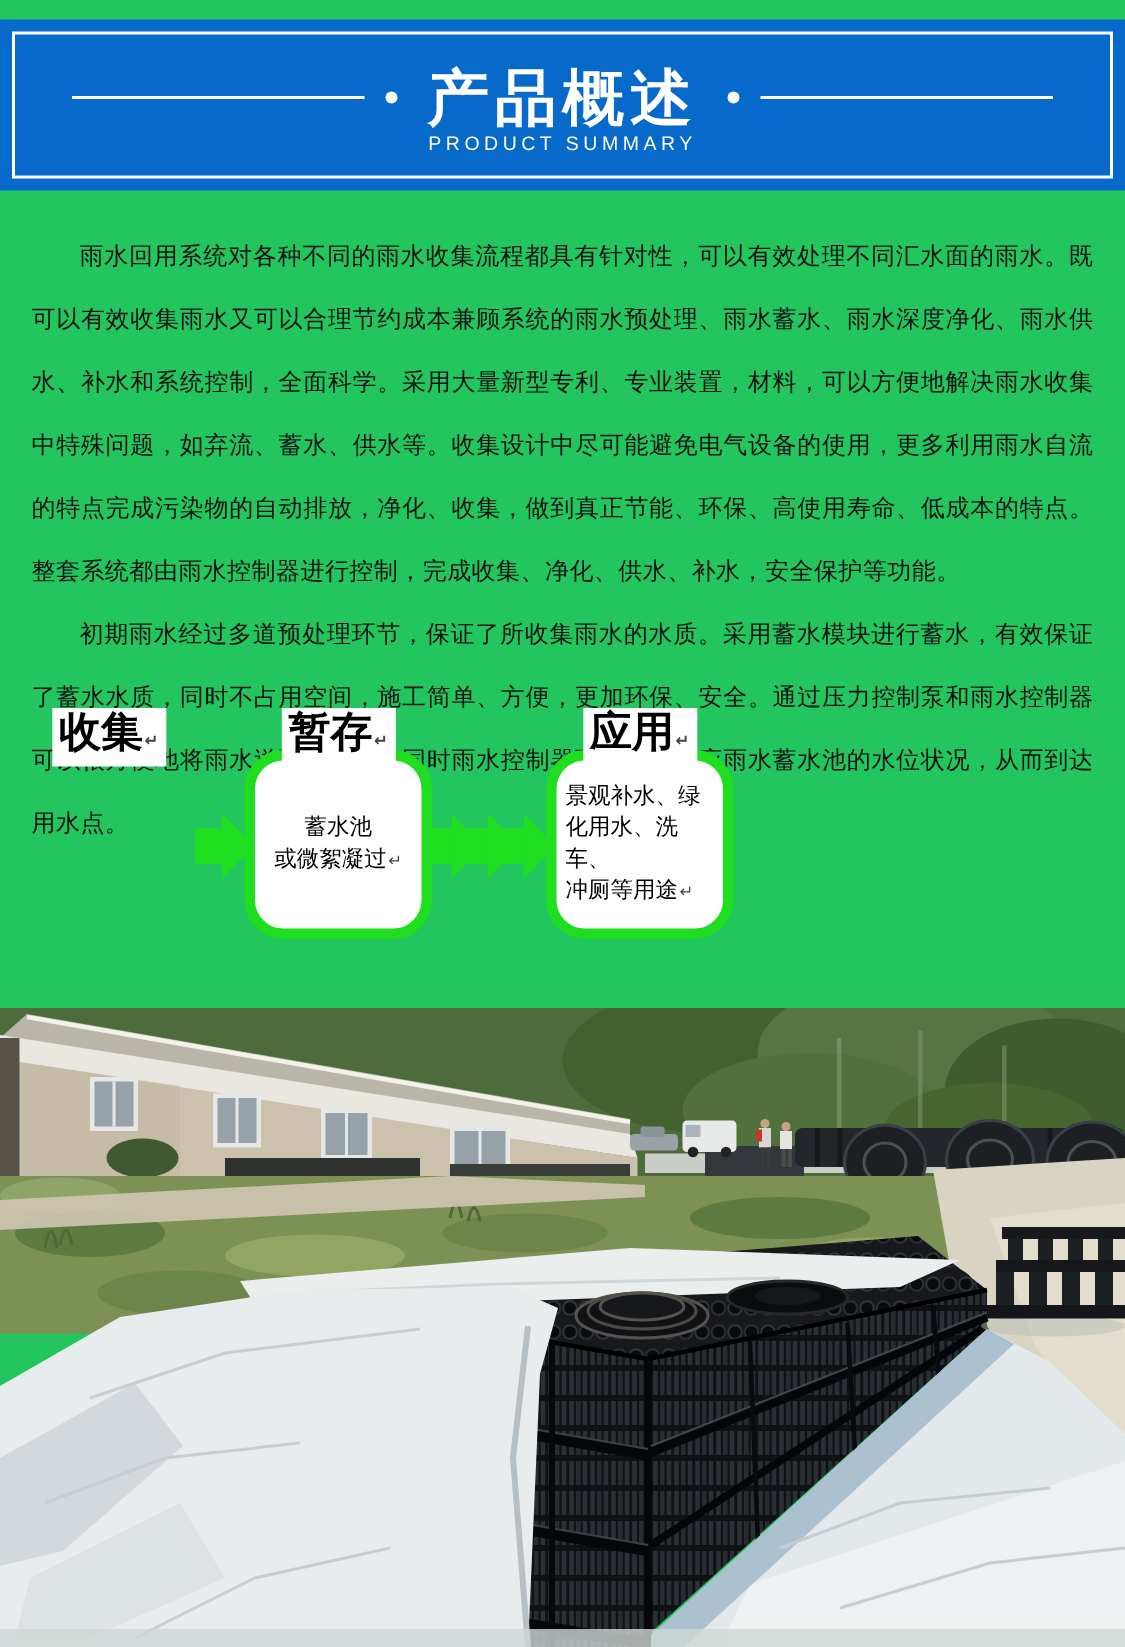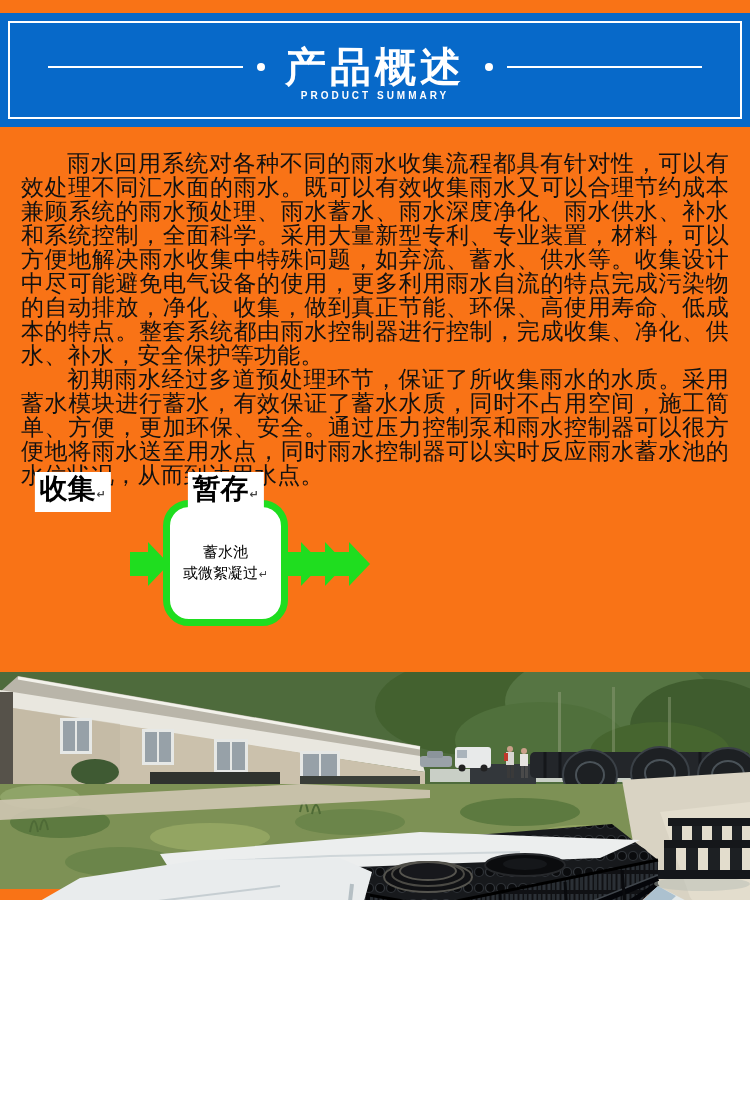--- a/index.html
+++ b/index.html
@@ -1,37 +1,37 @@
 <!DOCTYPE html>
 <html style="--banner-blue: #0769c9; --accent-green: #1fdd1f;"><head>
 <meta charset="utf-8">
 <style>
   :root{
     --banner-blue:#0769c9;
     --accent-green:#1fdd1f;
   }
   html,body{margin:0;padding:0;background:#ffffff;}
-  .page{position:relative;width:750px;height:900px;background:#f97316;overflow:hidden;
+  .page{position:relative;width:750px;height:1098px;background:#22c55e;overflow:hidden;
         font-family:"Liberation Sans","DejaVu Sans",sans-serif;}
 
   
   .banner{position:absolute;top:13px;left:0;width:750px;height:114px;background:var(--banner-blue);}
   .banner-frame{position:absolute;top:8px;left:8px;right:8px;bottom:8px;border:2px solid #ffffff;}
   .banner-inner{position:absolute;top:0;left:0;right:0;bottom:0;display:flex;flex-direction:column;
                 align-items:center;justify-content:center;}
   .title-row{display:flex;align-items:center;width:100%;justify-content:center;margin-top:6px;}
   .rule{display:block;width:195px;height:2px;background:#ffffff;}
   .dot{display:block;width:8px;height:8px;border-radius:50%;background:#ffffff;margin:0 14px;}
   .banner-title{margin:0 6px;font-size:41px;line-height:44px;font-weight:bold;color:#ffffff;
                 letter-spacing:4px;white-space:nowrap;}
-  .banner-subtitle{margin-top:1px;font-size:10px;font-weight:bold;color:#ffffff;letter-spacing:3px;}
+  .banner-subtitle{margin-top:1px;font-size:13px;font-weight:normal;color:#ffffff;letter-spacing:3px;}
 
   
   .summary{position:absolute;top:151px;left:21px;width:708px;color:#111;}
-  .para{margin:0;font-size:23px;line-height:24px;text-align:justify;text-indent:2em;
+  .para{margin:0;font-size:16px;line-height:42px;text-align:justify;text-indent:2em;
         letter-spacing:0.3px;}
 
   
   .flow{position:absolute;top:472px;left:8px;width:734px;height:168px;display:flex;align-items:flex-start;}
   .step{position:relative;flex:0 0 auto;width:129px;height:162px;}
   .step-box{position:absolute;top:28px;left:2px;right:2px;bottom:8px;border:7px solid var(--accent-green);
             border-radius:26px;box-sizing:border-box;display:flex;align-items:center;justify-content:center;
             padding:4px 6px;background:#ffffff;}
   .step-title{position:absolute;top:0;left:50%;transform:translateX(-50%);z-index:2;background:#ffffff;
               padding:0 5px;font-family:"Liberation Serif","DejaVu Serif",serif;font-weight:bold;
@@ -102,20 +102,28 @@
         <span class="shaft"></span>
         <span class="head"></span>
       </div>
 
 
     <div class="arrow">
         <span class="shaft"></span>
         <span class="head"></span>
       </div>
 
+    <div class="step">
+      <div class="step-title"><span>应用</span><span class="ret">↵</span></div>
+      <div class="step-box">
+        <div class="step-body"><span>景观补水、绿
+化用水、洗车、
+冲厕等用途</span><span class="ret">↵</span></div>
+      </div>
+    </div>
 
   </section>
 
   <section class="photo">
     <svg viewBox="0 0 750 426" width="750" height="426">
 
       <g>
         <rect x="0" y="0" width="750" height="115" fill="#4e6b3c"></rect>
         <ellipse cx="470" cy="35" rx="95" ry="48" fill="#43612f"></ellipse>
         <ellipse cx="610" cy="30" rx="105" ry="52" fill="#567543"></ellipse>

